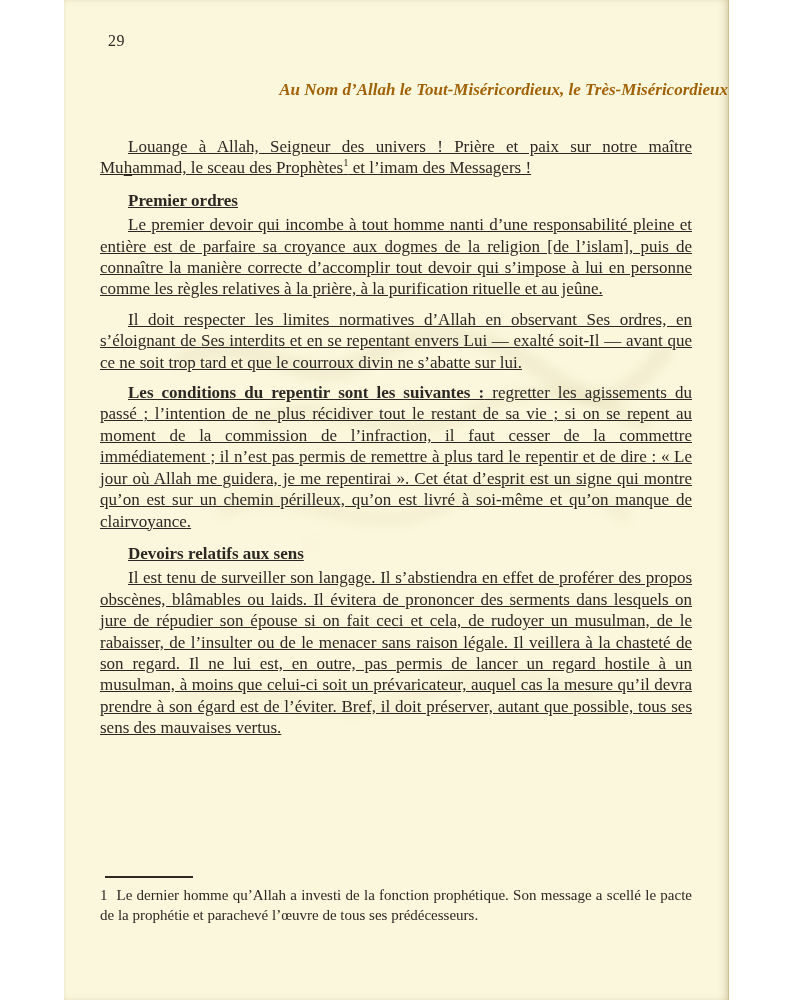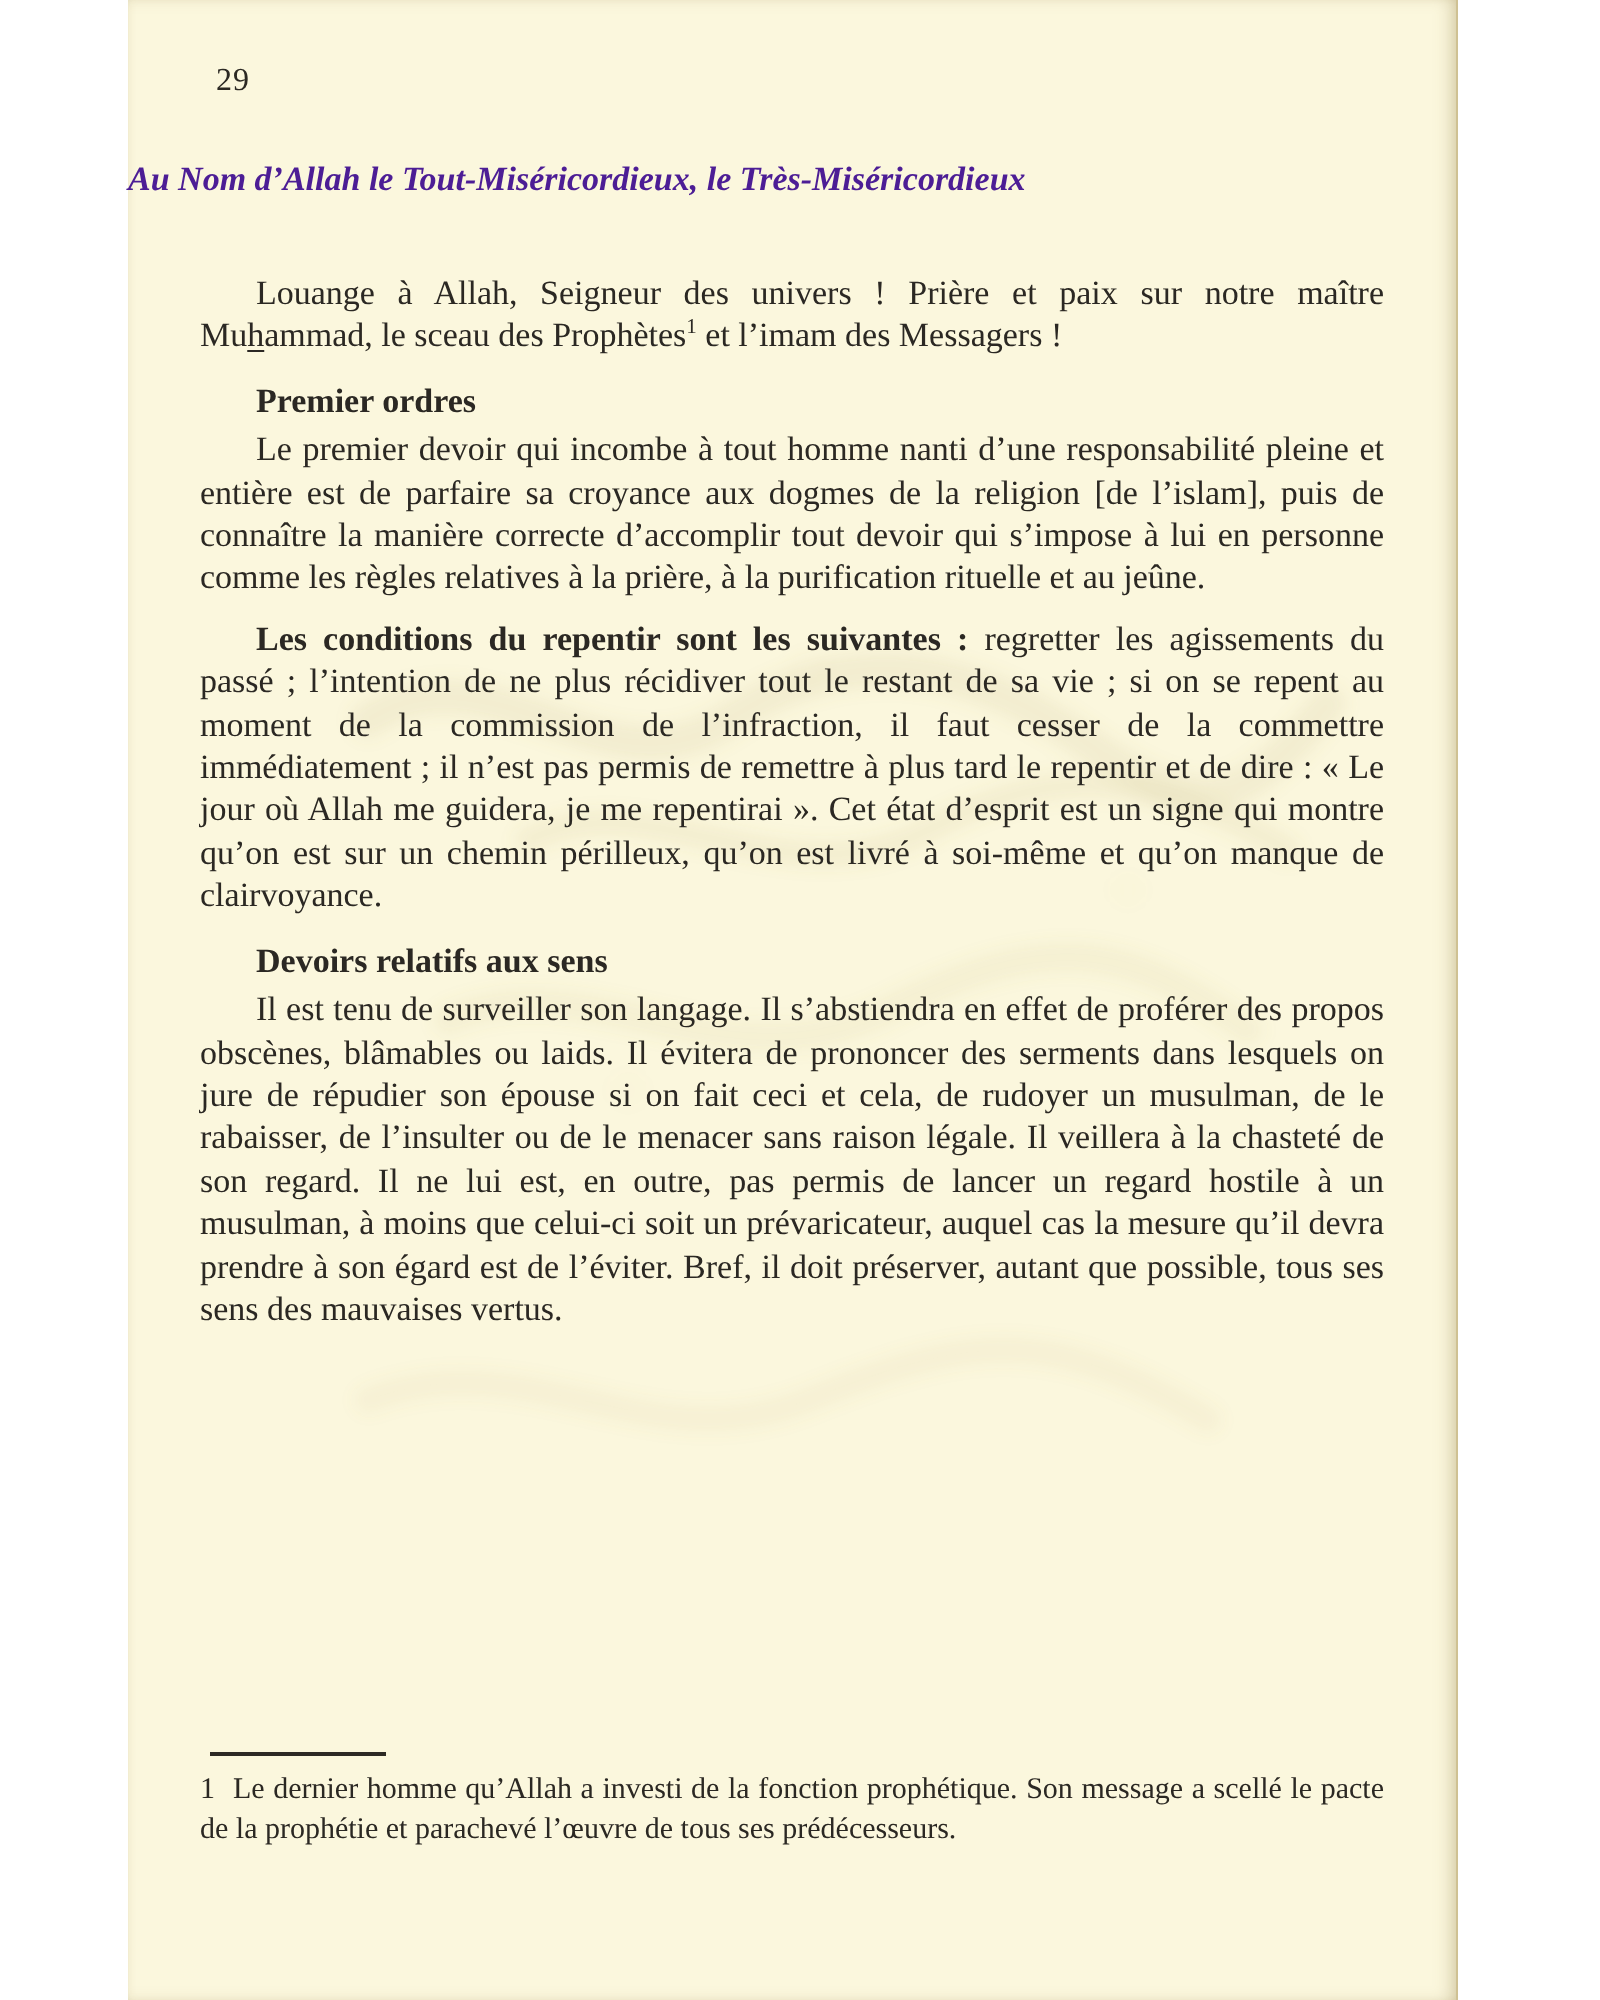--- a/index.html
+++ b/index.html
@@ -21,27 +21,28 @@
   .pagenum {
     position:absolute; left:44px; top:1px;
     font-size:16px; color:#2c2923; letter-spacing:.5px;
   }
   .running-title {
     display:block; text-align:center;
     font-style:italic; font-size:16.5px; color:#3b372f; letter-spacing:.2px;
   }
   .bismillah {
     position:absolute; top:80px; left:0; width:100%;
-    text-align:left; font-weight:bold; font-style:italic;
-    font-size:17px; color:#4c1d95;
+    text-align:right; font-weight:bold; font-style:italic;
+    font-size:17px; color:#a16207;
   }
   .bodytext {
     position:absolute; top:136px; left:36px; width:592px;
     font-size:17px; line-height:21.4px; color:#2b2823;
     text-align:justify;
+    text-decoration:underline;
   }
   .bodytext p.para { margin:0 0 9px 0; text-indent:28px; }
   .bodytext h3.heading {
     margin:11px 0 3px 0; padding-left:28px;
     font-size:17px; font-weight:bold; color:#2b2823;
   }
   .bold { font-weight:bold; }
   .uchar { text-decoration:underline; text-underline-offset:2px; }
   sup.seg { font-size:62%; line-height:0; vertical-align:super; }
 
@@ -81,20 +82,21 @@
     <div class="header">
       <span class="pagenum">29</span>
     </div>
 
     <div class="bismillah">Au Nom d’Allah le Tout-Miséricordieux, le Très-Miséricordieux</div>
 
     <div class="bodytext" id="body-blocks">
         <p class="para"><span class="seg">Louange à Allah, Seigneur des univers&nbsp;! Prière et paix sur notre maître Mu</span><span class="seg uchar">h</span><span class="seg">ammad, le sceau des Prophètes</span><sup class="seg sup">1</sup><span class="seg"> et l’imam des Messagers&nbsp;!</span></p>
         <h3 class="heading">Premier ordres</h3>
         <p class="para"><span class="seg">Le premier devoir qui incombe à tout homme nanti d’une responsabilité pleine et entière est de parfaire sa croyance aux dogmes de la religion [de l’islam], puis de connaître la manière correcte d’accomplir tout devoir qui s’impose à lui en personne comme les règles relatives à la prière, à la purification rituelle et au jeûne.</span></p>
+        <p class="para"><span class="seg">Il doit respecter les limites normatives d’Allah en observant Ses ordres, en s’éloignant de Ses interdits et en se repentant envers Lui — exalté soit-Il — avant que ce ne soit trop tard et que le courroux divin ne s’abatte sur lui.</span></p>
         <p class="para"><span class="seg bold">Les conditions du repentir sont les suivantes&nbsp;:</span><span class="seg"> regretter les agissements du passé&nbsp;; l’intention de ne plus récidiver tout le restant de sa vie&nbsp;; si on se repent au moment de la commission de l’infraction, il faut cesser de la commettre immédiatement&nbsp;; il n’est pas permis de remettre à plus tard le repentir et de dire&nbsp;: «&nbsp;Le jour où Allah me guidera, je me repentirai&nbsp;». Cet état d’esprit est un signe qui montre qu’on est sur un chemin périlleux, qu’on est livré à soi-même et qu’on manque de clairvoyance.</span></p>
         <h3 class="heading">Devoirs relatifs aux sens</h3>
         <p class="para"><span class="seg">Il est tenu de surveiller son langage. Il s’abstiendra en effet de proférer des propos obscènes, blâmables ou laids. Il évitera de prononcer des serments dans lesquels on jure de répudier son épouse si on fait ceci et cela, de rudoyer un musulman, de le rabaisser, de l’insulter ou de le menacer sans raison légale. Il veillera à la chasteté de son regard. Il ne lui est, en outre, pas permis de lancer un regard hostile à un musulman, à moins que celui-ci soit un prévaricateur, auquel cas la mesure qu’il devra prendre à son égard est de l’éviter. Bref, il doit préserver, autant que possible, tous ses sens des mauvaises vertus.</span></p>
       </div>
 
     <div class="footnote-area">
       <div class="fn-rule"></div>
       <p class="fn-text"><span class="fn-marker">1</span><span>Le dernier homme qu’Allah a investi de la fonction prophétique. Son message a scellé le pacte de la prophétie et parachevé l’œuvre de tous ses prédécesseurs.</span></p>
     </div>
 

